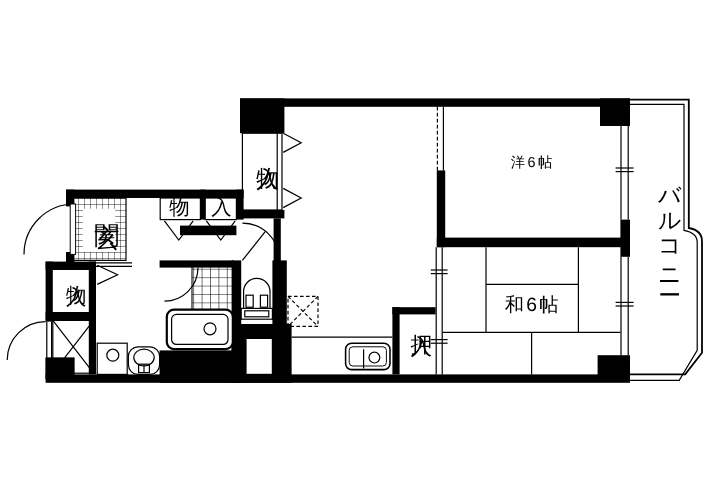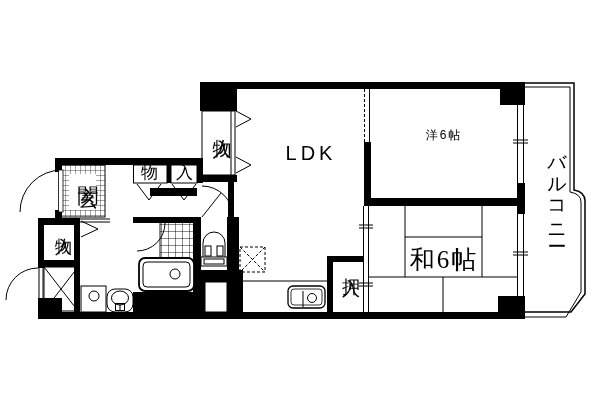--- a/index.html
+++ b/index.html
@@ -162,23 +162,22 @@
 <div class="lbl vtext" style="left:73px;top:170px;width:26px;height:50px;font-size:21px;">玄関</div>
 
 <div class="lbl vtext" style="left:208px;top:124px;width:24px;height:50px;font-size:19px;">物入</div>
 
 <div class="lbl vtext" style="left:48px;top:224px;width:24px;height:42px;font-size:17px;">物入</div>
 
 <div class="lbl" style="left:141px;top:164px;font-size:17px;">物</div>
 
 <div class="lbl" style="left:176px;top:164px;font-size:17px;">入</div>
 
-<div class="lbl ctr" style="left:261px;top:143px;width:100px;font-size:20px;letter-spacing:4px;">LDK</div>
 
 <div class="lbl ctr" style="left:394px;top:129px;width:100px;font-size:12px;letter-spacing:2px;">洋6帖</div>
 
-<div class="lbl ctr" style="left:394px;top:246px;width:100px;font-size:25px;letter-spacing:2px;font-family:Liberation Serif, serif;">和6帖</div>
+<div class="lbl ctr" style="left:394px;top:246px;width:100px;font-size:16px;letter-spacing:2px;">和6帖</div>
 
 <div class="lbl vtext" style="left:336px;top:264px;width:24px;height:46px;font-size:18px;">押入</div>
 
 <div class="lbl vtext" style="left:543px;top:141px;width:24px;height:125px;font-size:19px;letter-spacing:2px;">バルコニー</div>
 
 </div>
 
 </body></html>

